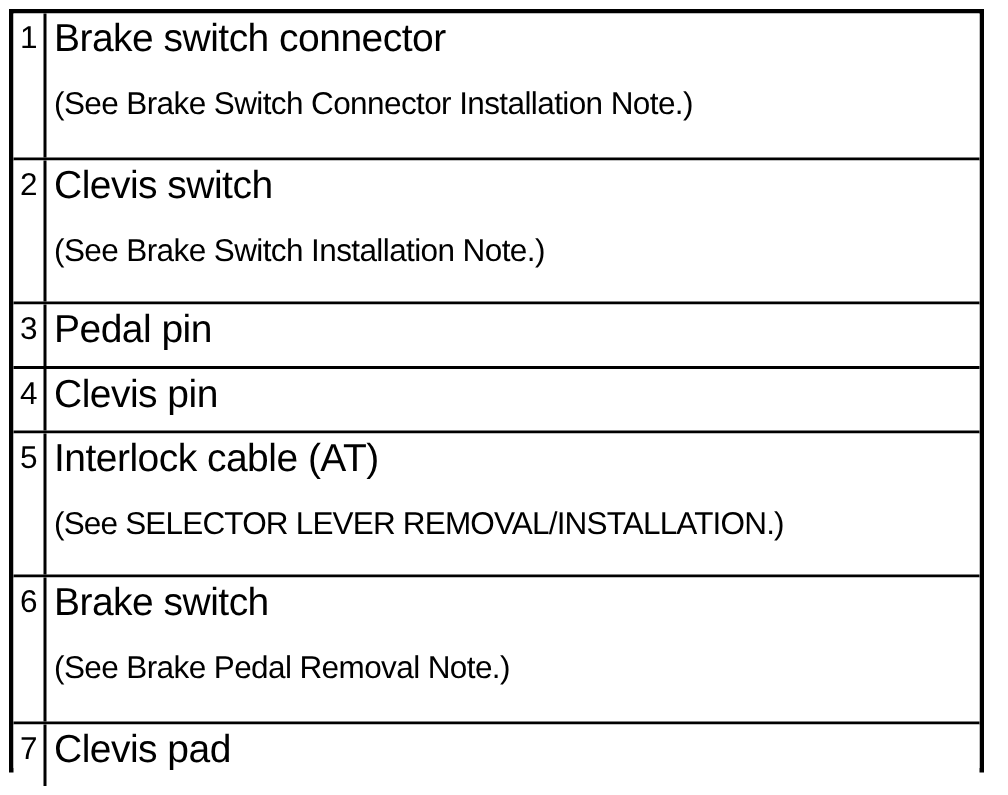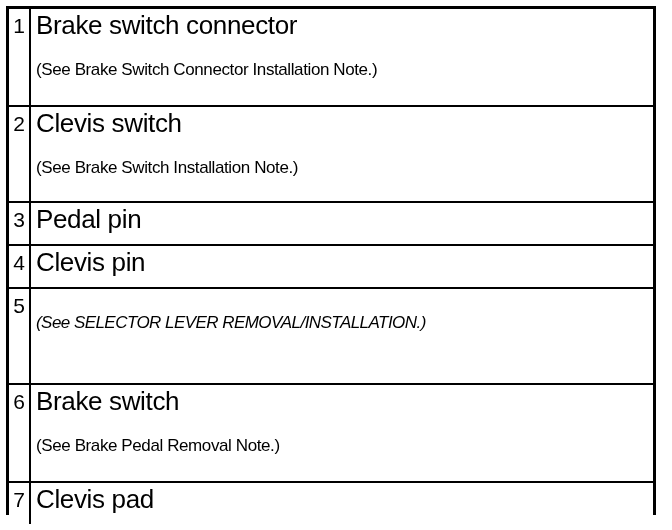--- a/index.html
+++ b/index.html
@@ -66,37 +66,37 @@
   }
 
   .desc-main {
     font-size: 26px;
     line-height: 27px;
     letter-spacing: -0.35px;
     white-space: nowrap;
   }
 
   .desc-note {
-    font-size: 17px;
+    font-size: 21px;
     line-height: 27px;
     letter-spacing: -0.4px;
     white-space: nowrap;
     margin-top: 17px;
   }
 
   
   .row.r1 { height: 98px; }
   .row.r2 { height: 96px; }
   .row.r3 { height: 43px; }
   .row.r4 { height: 43px; }
   .row.r5 { height: 96px; }
   .row.r6 { height: 98px; }
   .row.r7 { height: 41px; }
 
-  .row.r5 .desc-note { letter-spacing: -0.55px; font-style: italic; }
+  .row.r5 .desc-note { letter-spacing: -0.55px; }
 </style>
 </head>
 <body>
 
 <div id="page">
 
   <div class="parts-table">
 
     <div class="row r1">
       <div class="cell-num">
@@ -134,20 +134,21 @@
       <div class="cell-desc">
         <div class="desc-main">Clevis pin</div>
       </div>
     </div>
 
     <div class="row r5">
       <div class="cell-num">
         <span>5</span>
       </div>
       <div class="cell-desc">
+        <div class="desc-main">Interlock cable (AT)</div>
         <div class="desc-note">(See SELECTOR LEVER REMOVAL/INSTALLATION.)</div>
       </div>
     </div>
 
     <div class="row r6">
       <div class="cell-num">
         <span>6</span>
       </div>
       <div class="cell-desc">
         <div class="desc-main">Brake switch</div>

